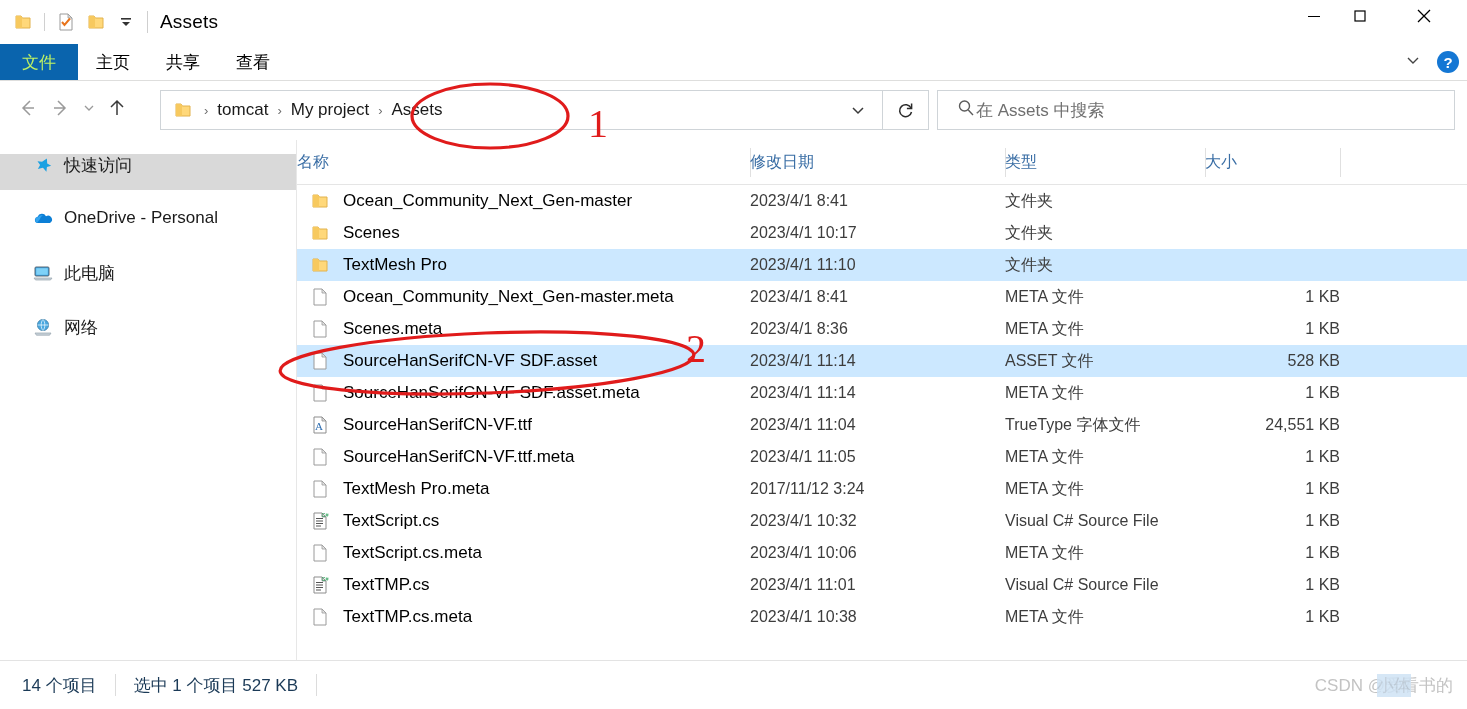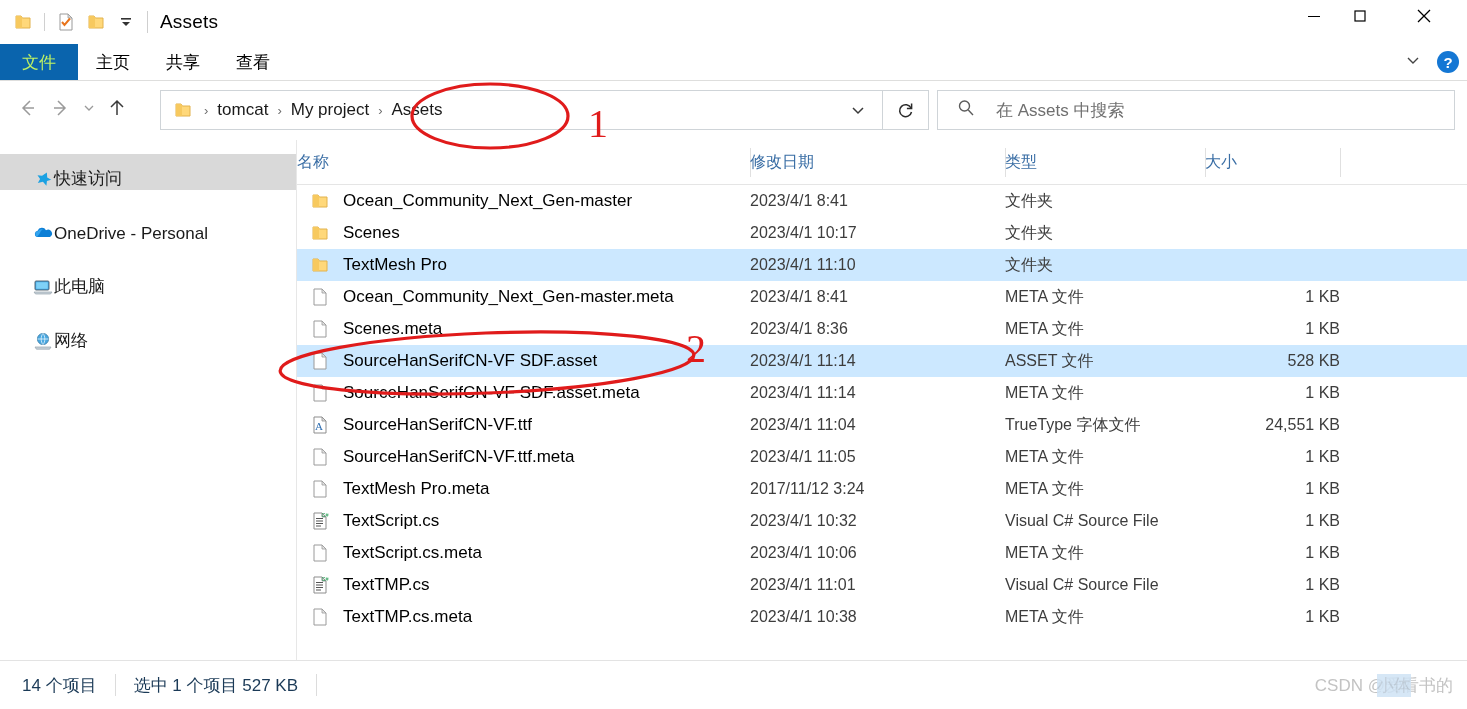--- a/index.html
+++ b/index.html
@@ -86,31 +86,31 @@
     display: flex; align-items: center; justify-content: center; color: #444; font-size: 14px;
   }
   #refresh-btn {
     position: absolute; left: 883px; top: 90px; width: 46px; height: 40px;
     border: 1px solid #cfd4d8; border-left: none; background: #fff;
     display: flex; align-items: center; justify-content: center; color: #333; font-size: 18px;
   }
   #searchbox {
     position: absolute; left: 937px; top: 90px; width: 518px; height: 40px;
     border: 1px solid #cfd4d8; background: #fff;
-    display: flex; align-items: center; gap: 20px; padding-left: 18px;
+    display: flex; align-items: center; gap: 0; padding-left: 18px;
   }
   #search-placeholder { font-size: 17px; color: #6f6f6f; white-space: nowrap; }
 
   
   #sidebar {
     position: absolute; left: 0; top: 140px; width: 296px; height: 520px;
     background: #ffffff;
   }
   .side-item {
-    display: flex; align-items: flex-end; 
+    display: flex; align-items: flex-start; gap: 10px;
     height: 36px; padding-left: 32px; font-size: 17px; color: #1a1a1a; white-space: nowrap;
   }
   .side-item.selected { background: #d9d9d9; }
   .side-icon { width: 22px; height: 22px; display: flex; align-items: center; justify-content: center; }
 
   #pane-split {
     position: absolute; left: 296px; top: 140px; width: 1px; height: 520px; background: #e7e7e7;
   }
 
   

